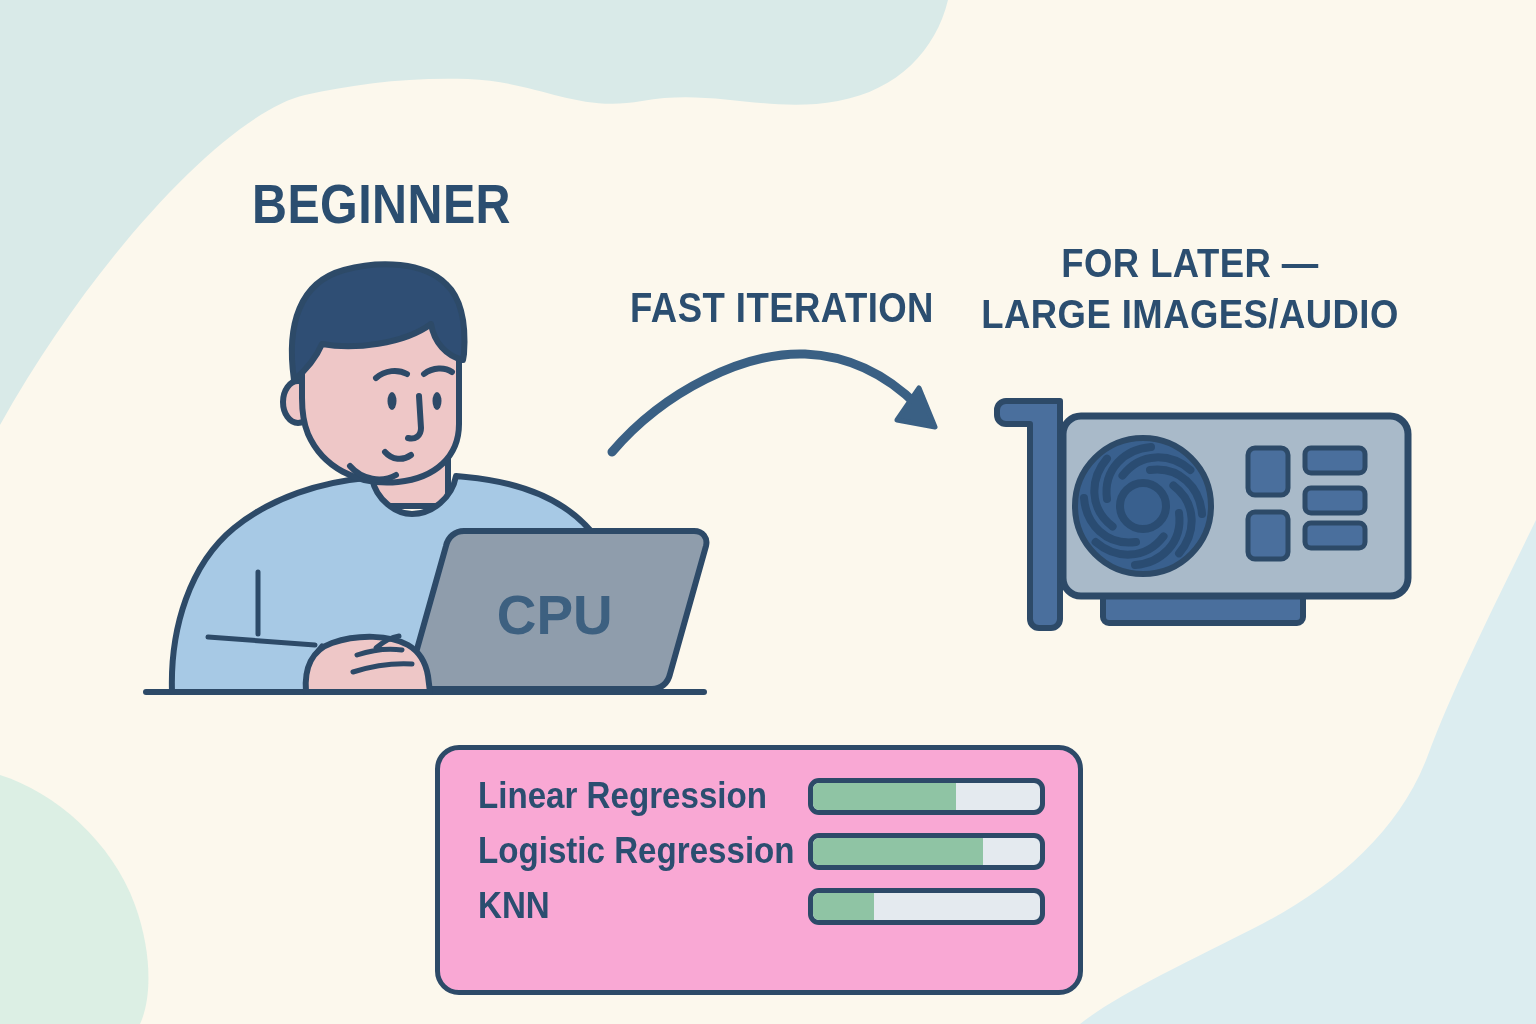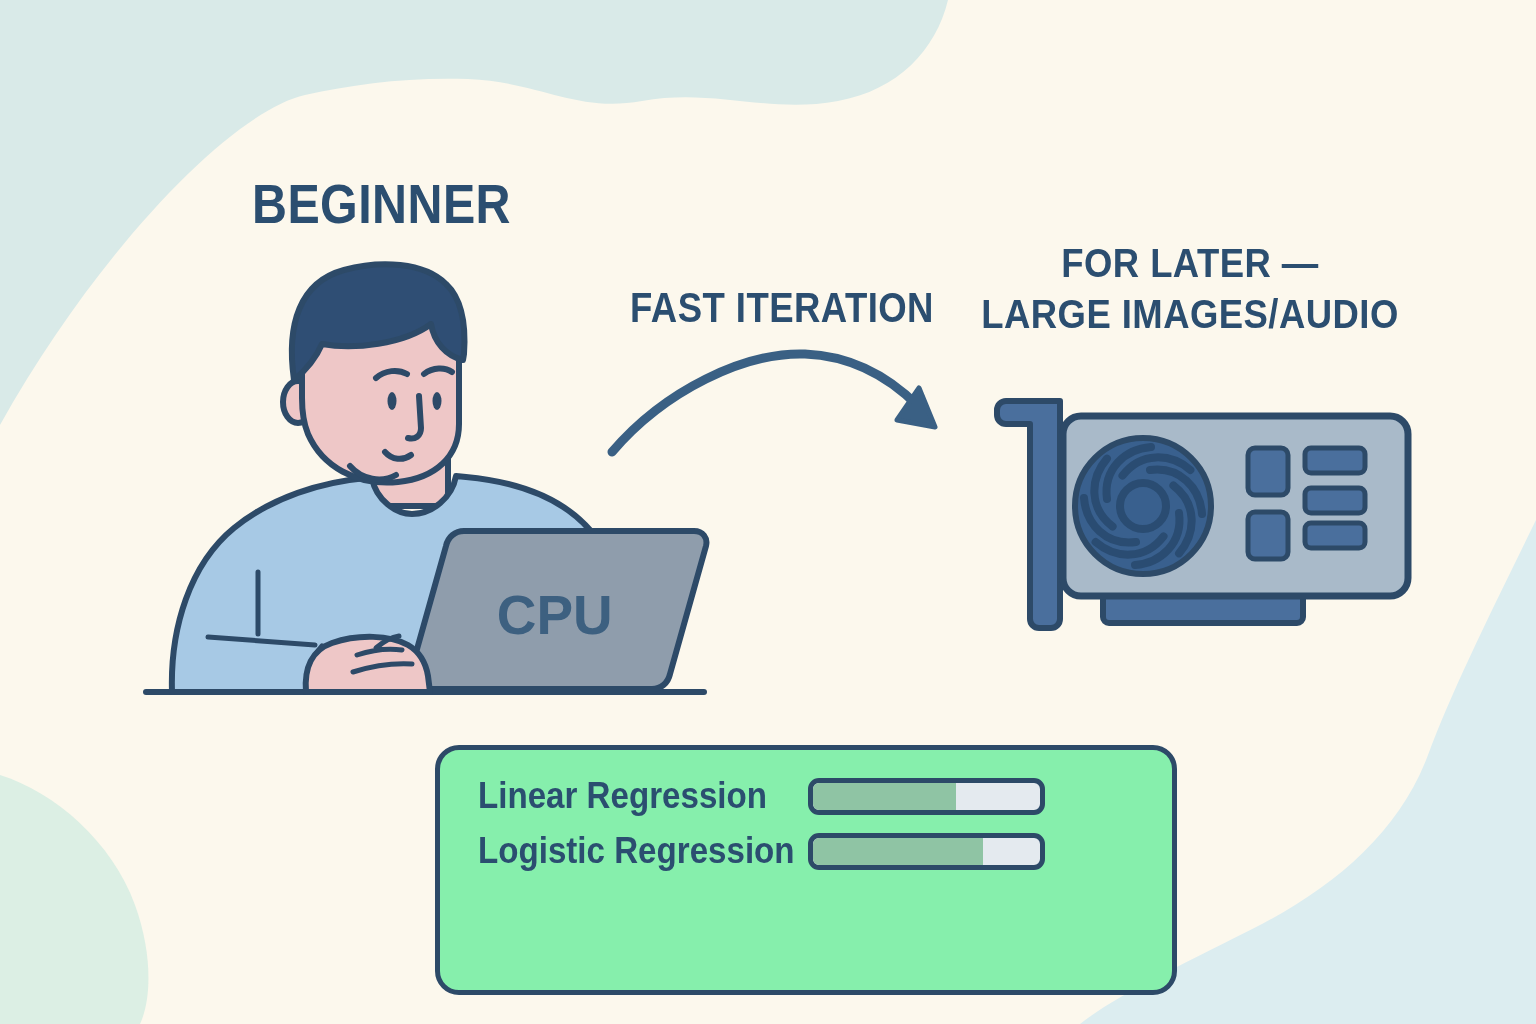--- a/index.html
+++ b/index.html
@@ -11,23 +11,23 @@
   .art{position:absolute;left:0;top:0;width:1536px;height:1024px;}
   .txt{
     position:absolute;color:#2b4e70;font-weight:700;white-space:nowrap;
     letter-spacing:.5px;
   }
   .condL{transform:scaleX(.88);transform-origin:left top;}
   .beginner{left:252px;top:172px;font-size:55px;}
   .fast-iter{left:782px;top:284px;font-size:42px;transform:translateX(-50%) scaleX(.87);transform-origin:center top;}
   .gpu-caption{left:1190px;top:238px;font-size:41px;text-align:center;line-height:51px;transform:translateX(-50%) scaleX(.89);transform-origin:center top;}
   .panel{
-    position:absolute;left:435px;top:745px;width:742px;height:250px;
+    position:absolute;left:435px;top:745px;width:648px;height:250px;
     box-sizing:border-box;border:5px solid #2d4a68;border-radius:24px;
-    background:#86efac;
+    background:#f9a8d4;
   }
   .algo-row{position:absolute;left:0;width:100%;height:50px;display:flex;align-items:center;}
   .algo-row.r0{top:21px;} .algo-row.r1{top:76px;padding-left:46px;} .algo-row.r2{top:131px;} .algo-row.r3{top:186px;}
   .algo-label{
     position:absolute;left:38px;font-size:36px;font-weight:700;color:#2b4e70;
     transform:scaleX(.92);transform-origin:left center;white-space:nowrap;
   }
   .bar{
     position:absolute;left:368px;width:237px;height:37px;box-sizing:border-box;
     border:5px solid #2d4a68;border-radius:11px;background:#e4eaef;overflow:hidden;
@@ -130,15 +130,21 @@
       <div class="bar">
         <div class="bar-fill" style="width: 63%;"></div>
       </div>
     </div>
     <div class="algo-row r1">
       <div class="algo-label">Logistic Regression</div>
       <div class="bar">
         <div class="bar-fill" style="width: 75%;"></div>
       </div>
     </div>
+    <div class="algo-row r2">
+      <div class="algo-label">KNN</div>
+      <div class="bar">
+        <div class="bar-fill" style="width: 27%;"></div>
+      </div>
+    </div>
   </div>
 
 </div>
 
 </body></html>

